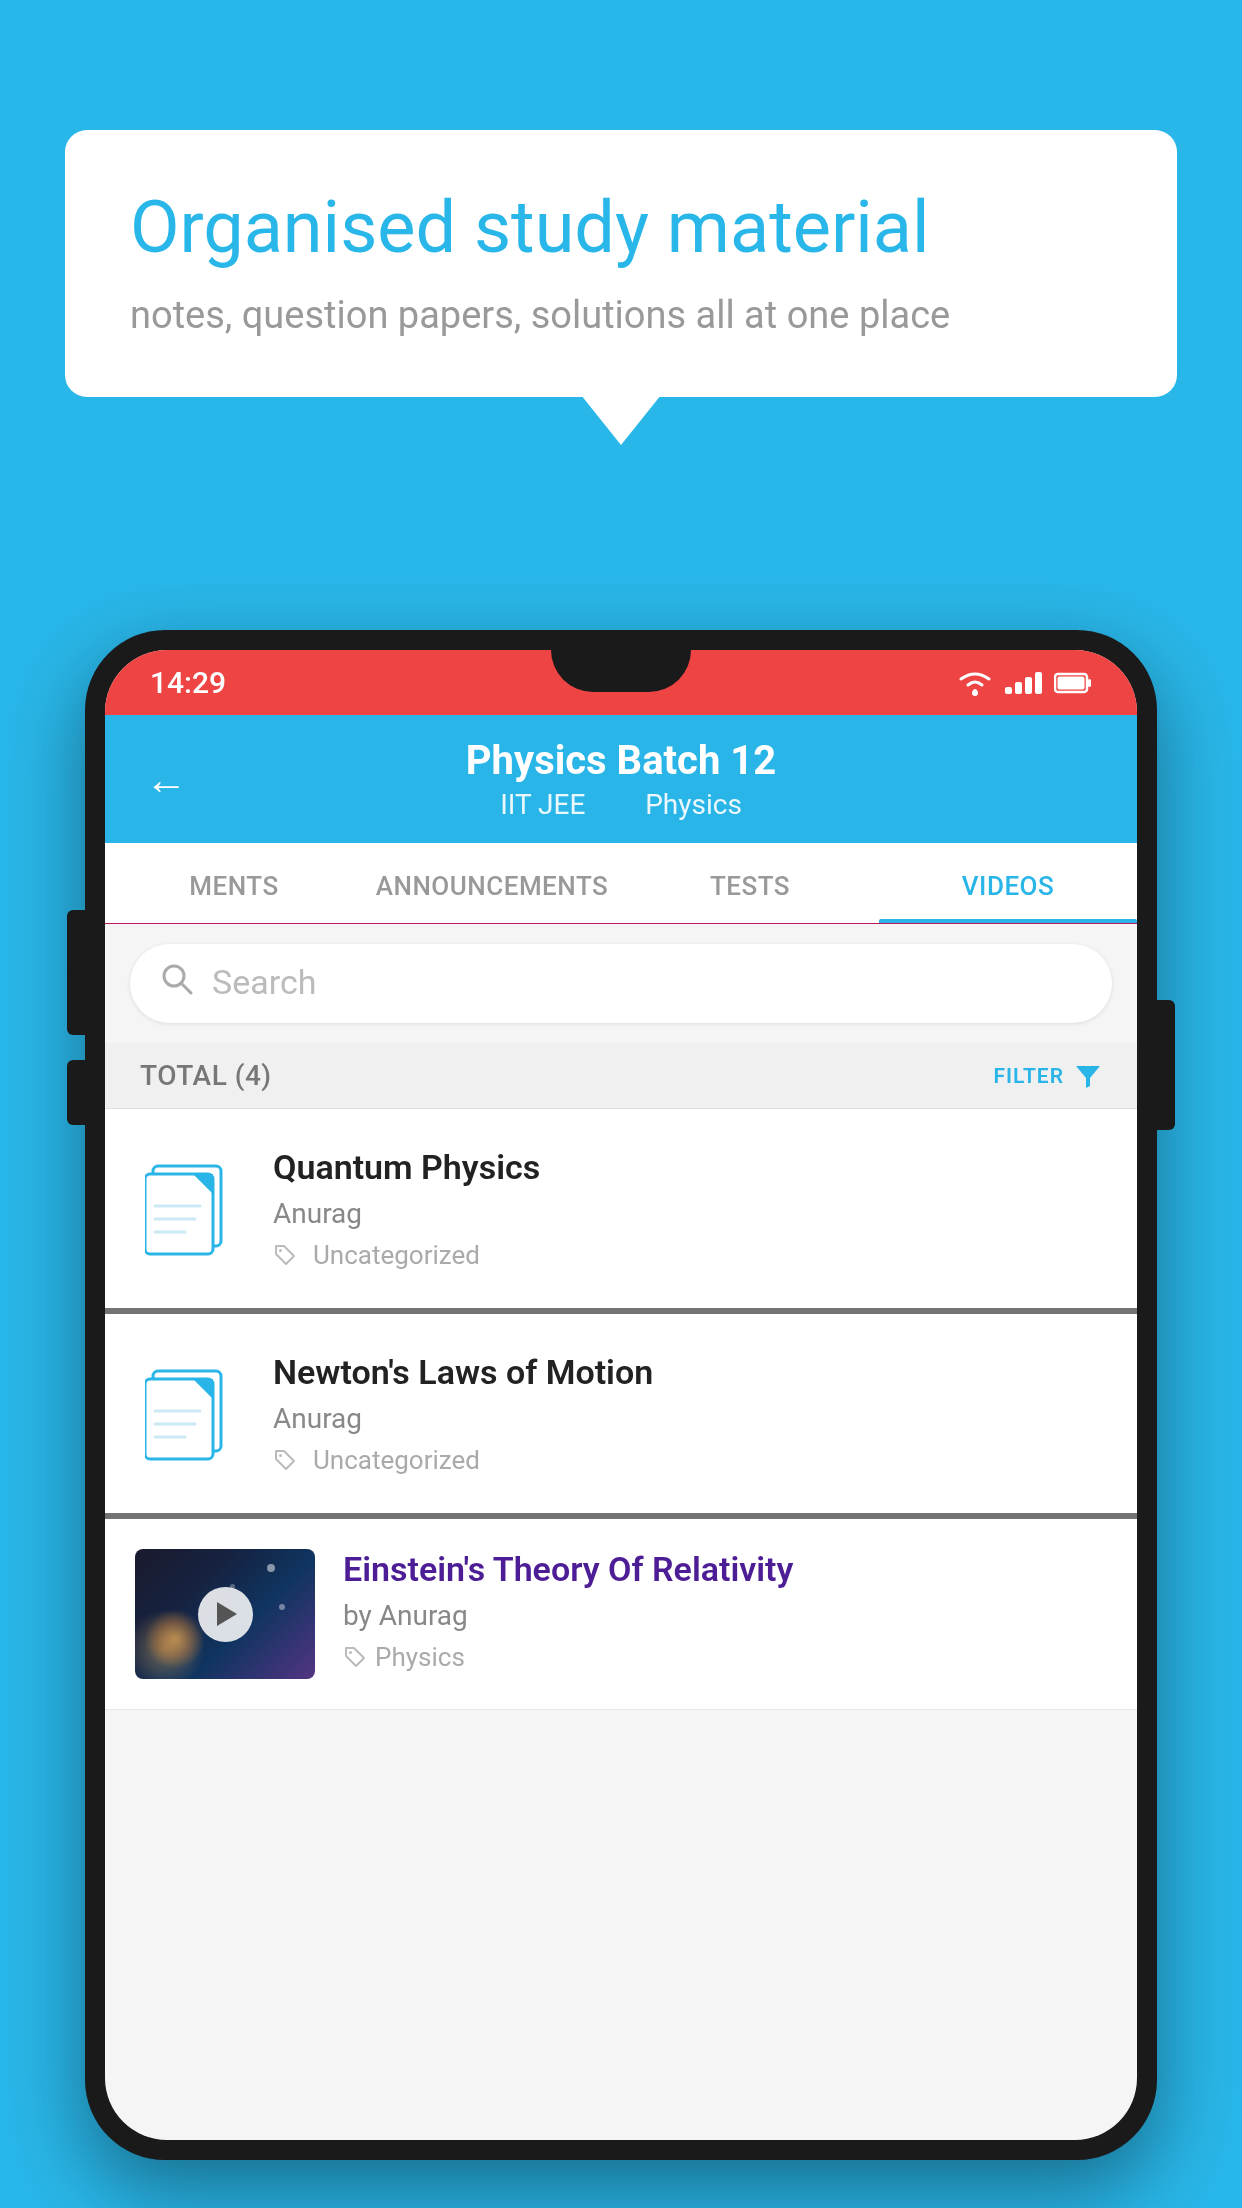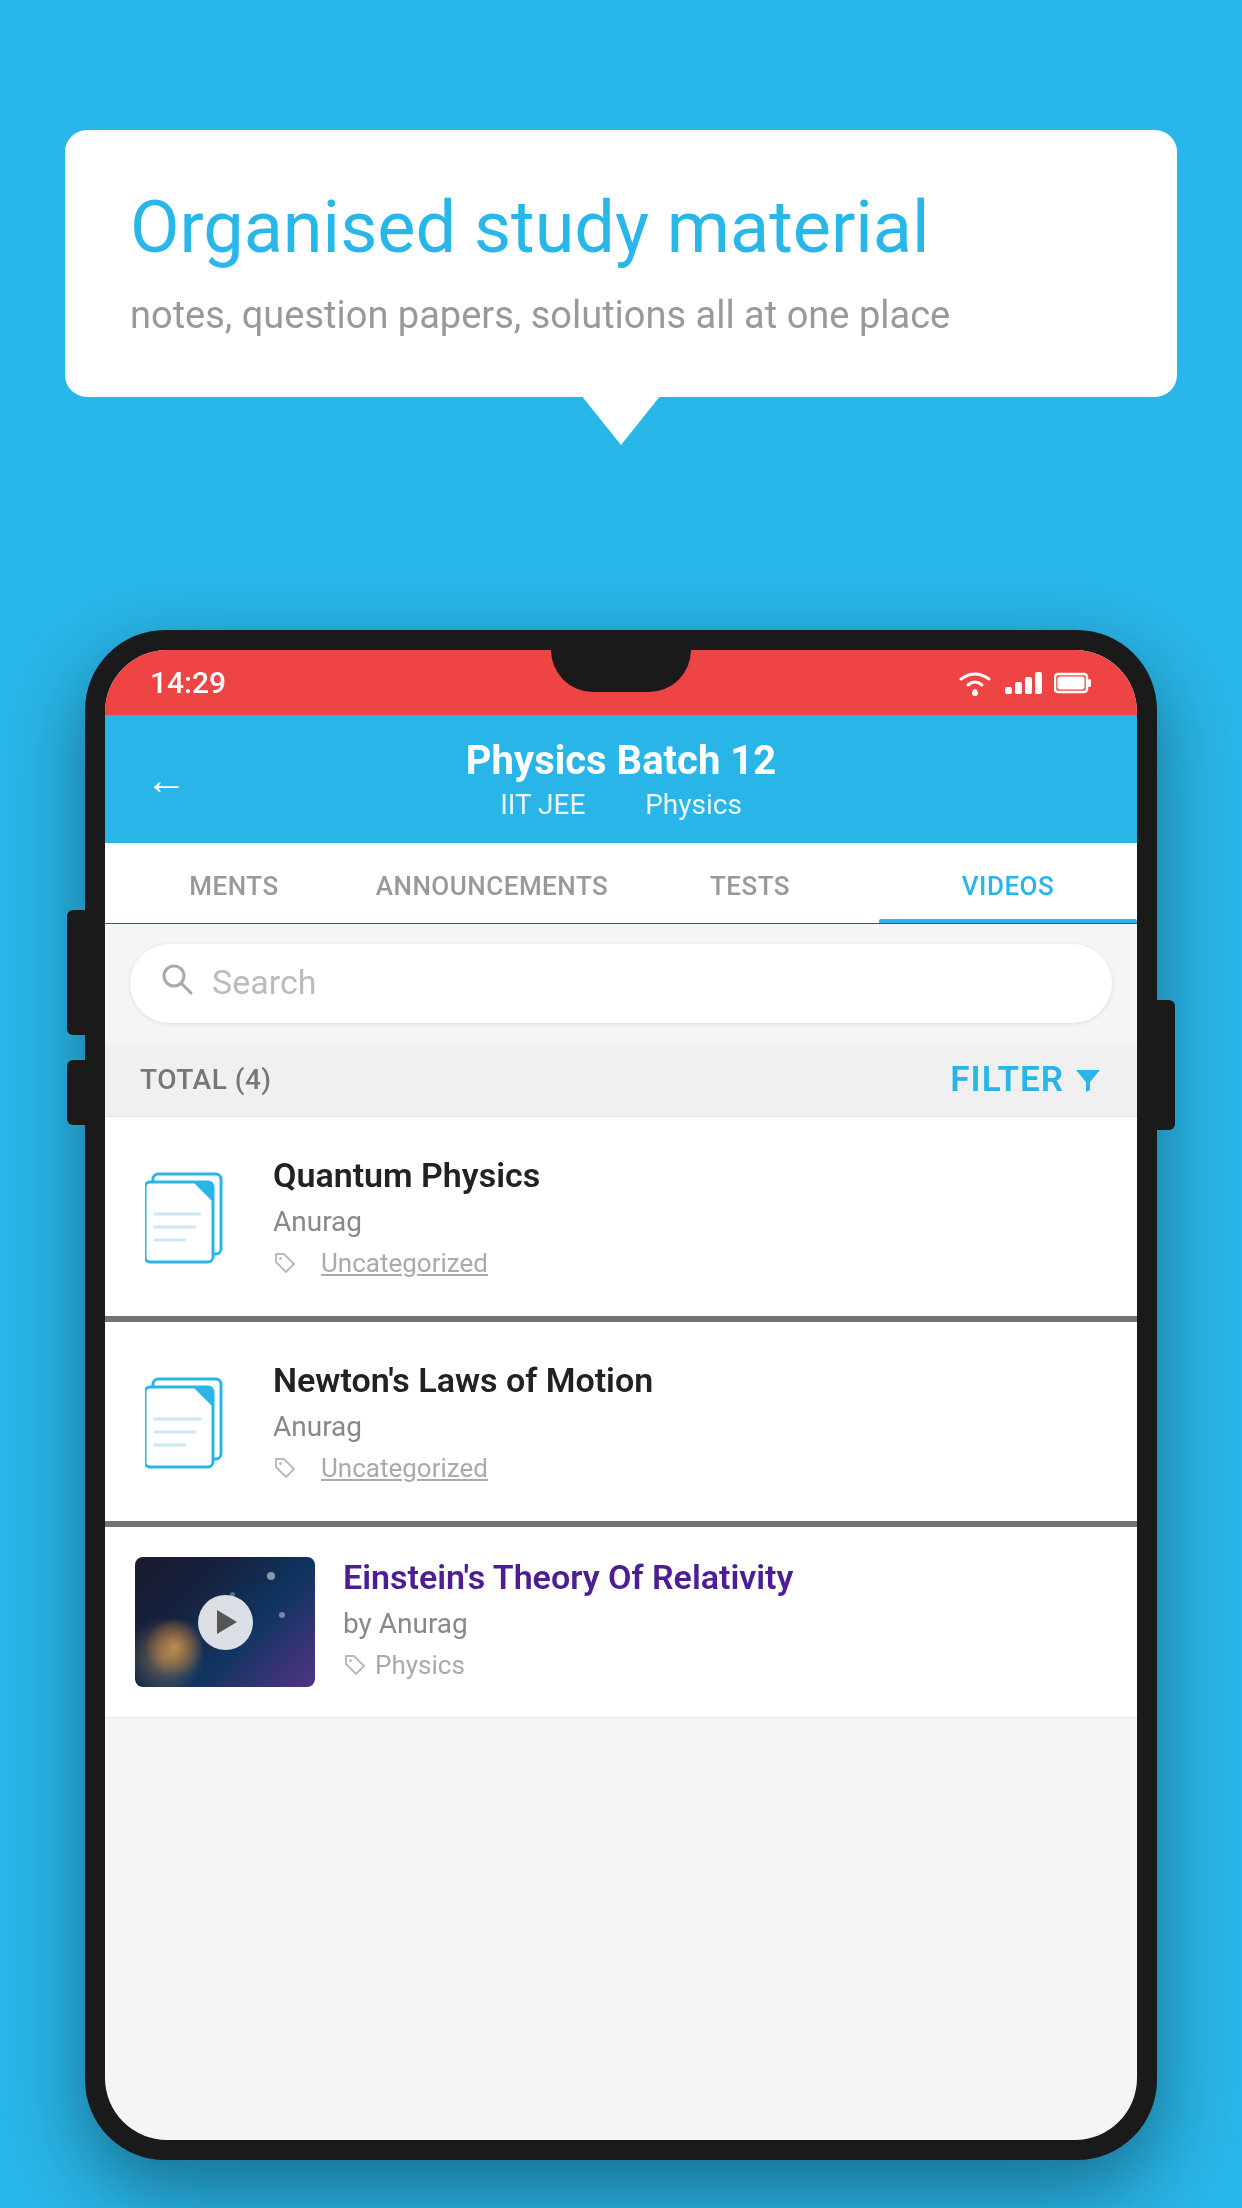--- a/index.html
+++ b/index.html
@@ -275,21 +275,21 @@
       font-size: 28px;
       font-weight: 500;
       letter-spacing: 0.5px;
     }
 
     .filter-btn {
       display: flex;
       align-items: center;
       gap: 10px;
       color: #29b5e8;
-      font-size: 35px;
+      font-size: 21px;
       font-weight: 600;
       letter-spacing: 1px;
     }
 
     
     .video-list {
       background: white;
     }
 
     .video-item {
@@ -321,24 +321,23 @@
 
     .video-author {
       font-size: 28px;
       color: #888;
       margin-bottom: 10px;
     }
 
     .video-tag {
       display: flex;
       align-items: center;
-      gap: 24px;
+      gap: 16px;
       color: #aaa;
       font-size: 26px;
-      text-decoration: underline;
     }
 
     
     .video-item-thumb {
       display: flex;
       align-items: flex-start;
       padding: 30px 30px;
       border-bottom: 1px solid #e8e8e8;
       gap: 28px;
       background: white;

